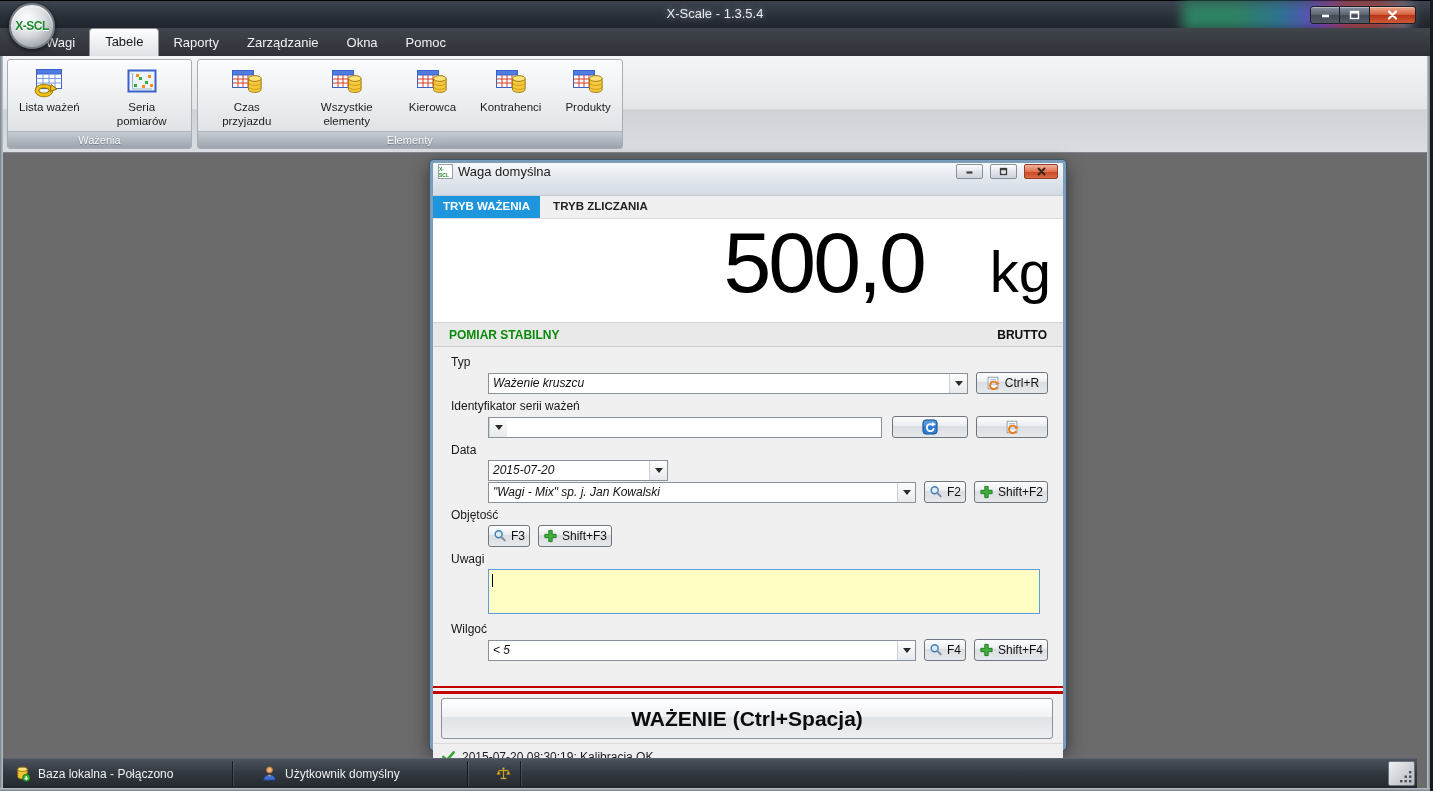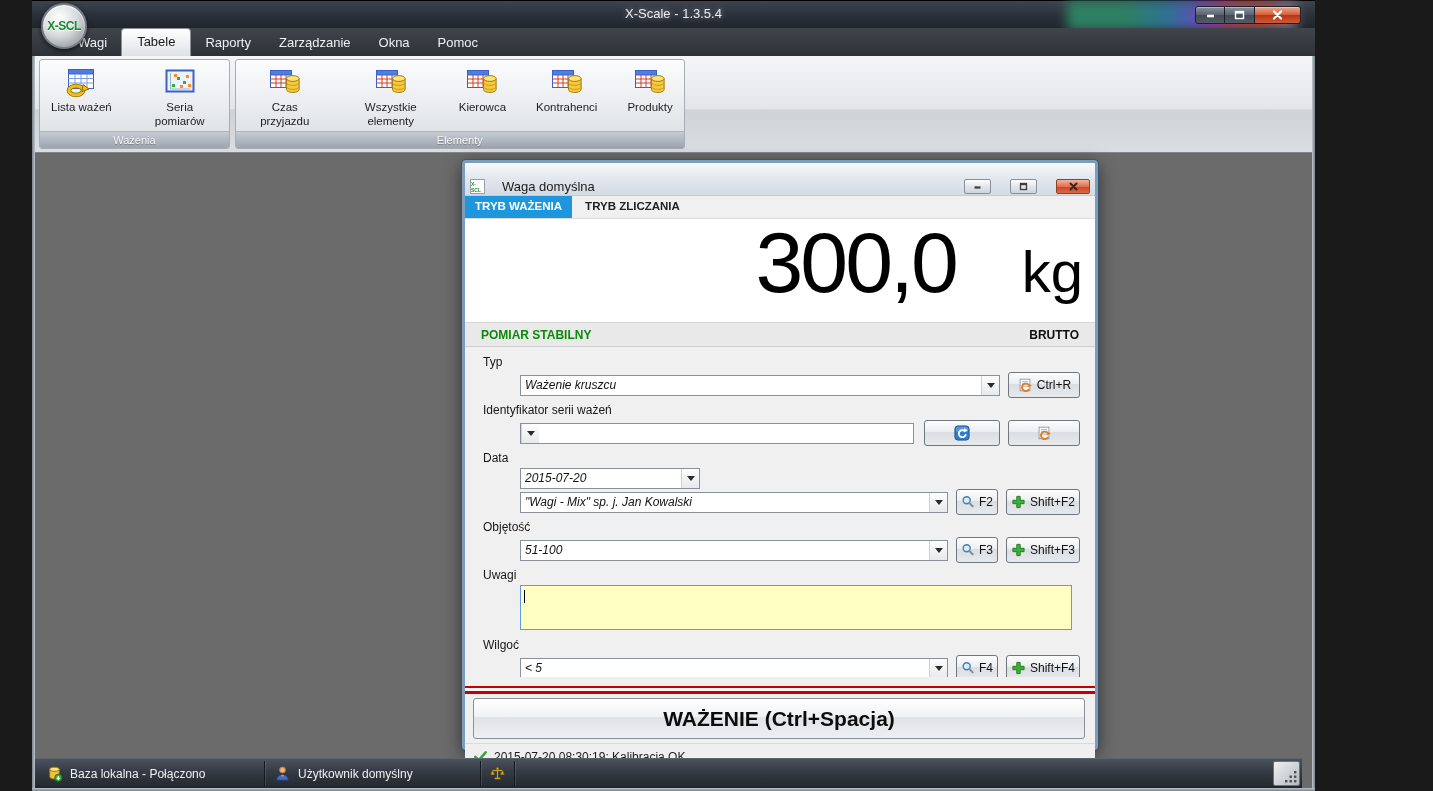--- a/index.html
+++ b/index.html
@@ -1,19 +1,19 @@
 <!DOCTYPE html>
 <html><head>
 <meta charset="utf-8">
 <style>
   * { box-sizing: border-box; }
   html,body { margin:0; padding:0; background:#1a1a1a; }
   .app {
-    position:relative; width:1283px; height:791px; overflow:hidden;
-    font-family:"Liberation Sans", sans-serif; background:#6b6b6b;margin-left:32px;
+    position:relative; width:1430px; height:791px; overflow:hidden;
+    font-family:"Liberation Sans", sans-serif; background:#6b6b6b;
   }
   
   .titlebar {
     position:absolute; left:0; top:0; right:0; height:28px;
     background:linear-gradient(180deg,#3d4450 0%,#2a3039 55%,#20252d 100%);
     border-top:1px solid #000;
   }
   .titlebar .title {
     position:absolute; left:0; right:0; top:5px; text-align:center;
     color:#e9edf2; font-size:13px; text-shadow:0 0 6px rgba(255,255,255,.45);
@@ -67,57 +67,57 @@
     position:absolute; left:3px; right:3px; top:56px; height:97px;
     background:linear-gradient(#f4f5f7,#e3e6e9 55%,#cfd3d8 56%,#dadde1);
     border-bottom:1px solid #83878d;
     display:flex; align-items:stretch; padding:3px 4px 3px; gap:5px;
   }
   .rgroup {
     border:1px solid #a7adb4; border-radius:3px;
     background:linear-gradient(#fbfcfd,#e8ebee 58%,#d8dce0);
     box-shadow:inset 0 1px 0 #fff; display:flex; flex-direction:column;
   }
-  .rgroup-buttons { flex:1; display:flex; align-items:stretch; padding:3px 5px 0; gap:18px; }
+  .rgroup-buttons { flex:1; display:flex; align-items:stretch; padding:3px 5px 0; gap:12px; }
   .rbtn { display:flex; flex-direction:column; align-items:center; padding:3px 6px 0; border-radius:3px; }
   .rbtn svg { width:34px; height:32px; flex:0 0 auto; }
   .rbtn .lbl { font-size:11.5px; color:#1d1d1d; text-align:center; line-height:1.2; margin-top:3px; max-width:76px; }
   .rgroup-caption {
     height:17px; background:linear-gradient(#c6ccd3,#9da4ad);
     color:#f5f7f9; font-size:11px; display:flex; align-items:center; justify-content:center;
     border-radius:0 0 2px 2px; border-top:1px solid #aeb4bb; text-shadow:0 1px 1px rgba(0,0,0,.3);
   }
   
   .workspace { position:absolute; left:3px; right:3px; top:154px; bottom:33px; background:#6b6b6b; }
   .edge-l { position:absolute; left:0; top:56px; bottom:0; width:3px;
     background:linear-gradient(90deg,#78828c,#bcc4cc); z-index:5; }
   .edge-r { position:absolute; right:0; top:56px; bottom:0; width:3px;
     background:linear-gradient(270deg,#78828c,#bcc4cc); z-index:5; }
   .edge-b { position:absolute; left:0; right:0; bottom:0; height:3px;
     background:linear-gradient(#bcc4cc,#78828c); z-index:6; }
   .statusbar {
     position:absolute; left:3px; right:13px; bottom:3px; height:30px;
     background:linear-gradient(#4b525c,#343a42 45%,#262b31 92%,#202429);
     border-top:1px solid #5c636c;
-    display:flex; align-items:stretch; padding:2px 2px; color:#eef0f2; font-size:12px;
+    display:flex; align-items:stretch; padding:2px 2px; color:#eef0f2; font-size:12px;gap:19px;
   }
   .sb-sec { display:flex; align-items:center; gap:7px; padding:0 9px;
     border-right:1px solid #15181c; box-shadow:1px 0 0 rgba(255,255,255,.12); }
   .sb-sec svg { width:17px; height:17px; }
   .sb-grip { margin-left:auto; width:27px; border:1px solid #6e737a; border-radius:2px;
     background:linear-gradient(135deg,#eef0f2,#b5bac0); position:relative; }
   
   .dialog {
     position:absolute; left:427px; top:6px; width:636px; height:590px;
     background:#f0f0f0; border:3px solid #7b9cba; border-radius:4px;
     box-shadow:0 0 0 1px #3d546b, 0 5px 18px rgba(0,0,0,.55);
   }
   .dlg-titlebar {
     height:26px; background:linear-gradient(#f7f9fb,#e2e7ee 50%,#d4dbe3);
-    border-bottom:1px solid #c4cbd3; display:flex; align-items:flex-start; padding:16px 5px; gap:17px;
+    border-bottom:1px solid #c4cbd3; display:flex; align-items:flex-end; padding:16px 5px; gap:5px;
     border-radius:2px 2px 0 0;
   }
   .dlg-appicon { width:15px; height:15px; background:#fff; border:1px solid #9aa0a8;
     display:flex; align-items:center; justify-content:center;
     color:#1c8a2e; font-weight:bold; font-size:5px; }
   .dlg-title { flex:1; font-size:13px; color:#1b1b1b; }
   .dlg-btn { width:27px; height:15px; border:1px solid #8a909a; border-radius:2px; margin-left:2px;
     background:linear-gradient(#fcfdfe,#e2e6ec 50%,#ced4dc);
     display:flex; align-items:center; justify-content:center; }
   .dlg-btn.close { width:34px;
@@ -144,21 +144,21 @@
   .combo .txt { flex:1; padding:2px 4px 0; font-size:12px; color:#111; overflow:hidden; white-space:nowrap; }
   .combo .arrowbtn { width:18px; border-left:1px solid #ccd1d6;
     background:linear-gradient(#fdfdfd,#e7eaed); display:flex; align-items:center; justify-content:center; }
   .tri-down { width:0; height:0; border-left:4px solid transparent; border-right:4px solid transparent;
     border-top:5px solid #2b2b2b; }
   .w-typ{width:480px}.w-seria{width:395px}.w-data{width:180px}.w-std{width:430px}
   .btn-sm {
     height:22px; border:1px solid #70767d; border-radius:3px;
     background:linear-gradient(#fdfdfd,#ebedf0 45%,#dadee2 46%,#e6e9ec);
     display:flex; align-items:center; justify-content:center; gap:4px;
-    font-size:12px; color:#111; padding:12px 4px;
+    font-size:12px; color:#111; padding:0 4px;
   }
   .btn-sm svg { width:16px; height:16px; }
   .btn-ctrlr{width:72px}.btn-refresh{width:76px}.btn-dup{width:72px}.btn-find{width:42px}.btn-add{width:74px}
   .notes {
     width:552px; height:45px; margin-left:37px; background:#ffffc4;
     border:1px solid #5f9be0; position:relative;
   }
   .caret { position:absolute; left:3px; top:4px; width:1px; height:13px; background:#000; }
   .red-sep { margin-top:9px; height:8px; border-top:2px solid #c40000; border-bottom:3px solid #c40000; background:#f4f4f4; }
   .dlg-action {
@@ -328,21 +328,21 @@
             </svg>
         </div>
       </div>
 
       <div class="dlg-tabbar">
         <div class="dtab active">TRYB WAŻENIA</div>
         <div class="dtab">TRYB ZLICZANIA</div>
       </div>
 
       <div class="dlg-display">
-        <span class="weight-value">300,0</span>
+        <span class="weight-value">500,0</span>
         <span class="weight-unit">kg</span>
       </div>
 
       <div class="dlg-strip">
         <span class="left">POMIAR STABILNY</span>
         <span class="right">BRUTTO</span>
       </div>
 
       <div class="dlg-form">
 
@@ -417,26 +417,20 @@
           <div class="btn-sm btn-add">
             <svg viewBox="0 0 16 16">
                 <path d="M6.2 2 h3.6 v4.2 H14 v3.6 H9.8 V14 H6.2 V9.8 H2 V6.2 h4.2 Z" fill="#3fae3f" stroke="#1e7a1e"></path>
               </svg>
             <span>Shift+F2</span>
           </div>
         </div>
 
         <div class="frow-label">Objętość</div>
         <div class="frow-controls">
-          <div class="combo w-std">
-            <div class="txt">51-100</div>
-            <div class="arrowbtn">
-                <div class="tri-down"></div>
-              </div>
-          </div>
           <div class="btn-sm btn-find">
             <svg viewBox="0 0 16 16">
                 <circle cx="6.5" cy="6" r="4" fill="#d9ecf8" stroke="#3f7fb5" stroke-width="1.6"></circle>
                 <line x1="9.6" y1="9.2" x2="13.4" y2="13" stroke="#7f8ea0" stroke-width="2.4" stroke-linecap="round"></line>
               </svg>
             <span>F3</span>
           </div>
           <div class="btn-sm btn-add">
             <svg viewBox="0 0 16 16">
                 <path d="M6.2 2 h3.6 v4.2 H14 v3.6 H9.8 V14 H6.2 V9.8 H2 V6.2 h4.2 Z" fill="#3fae3f" stroke="#1e7a1e"></path>

